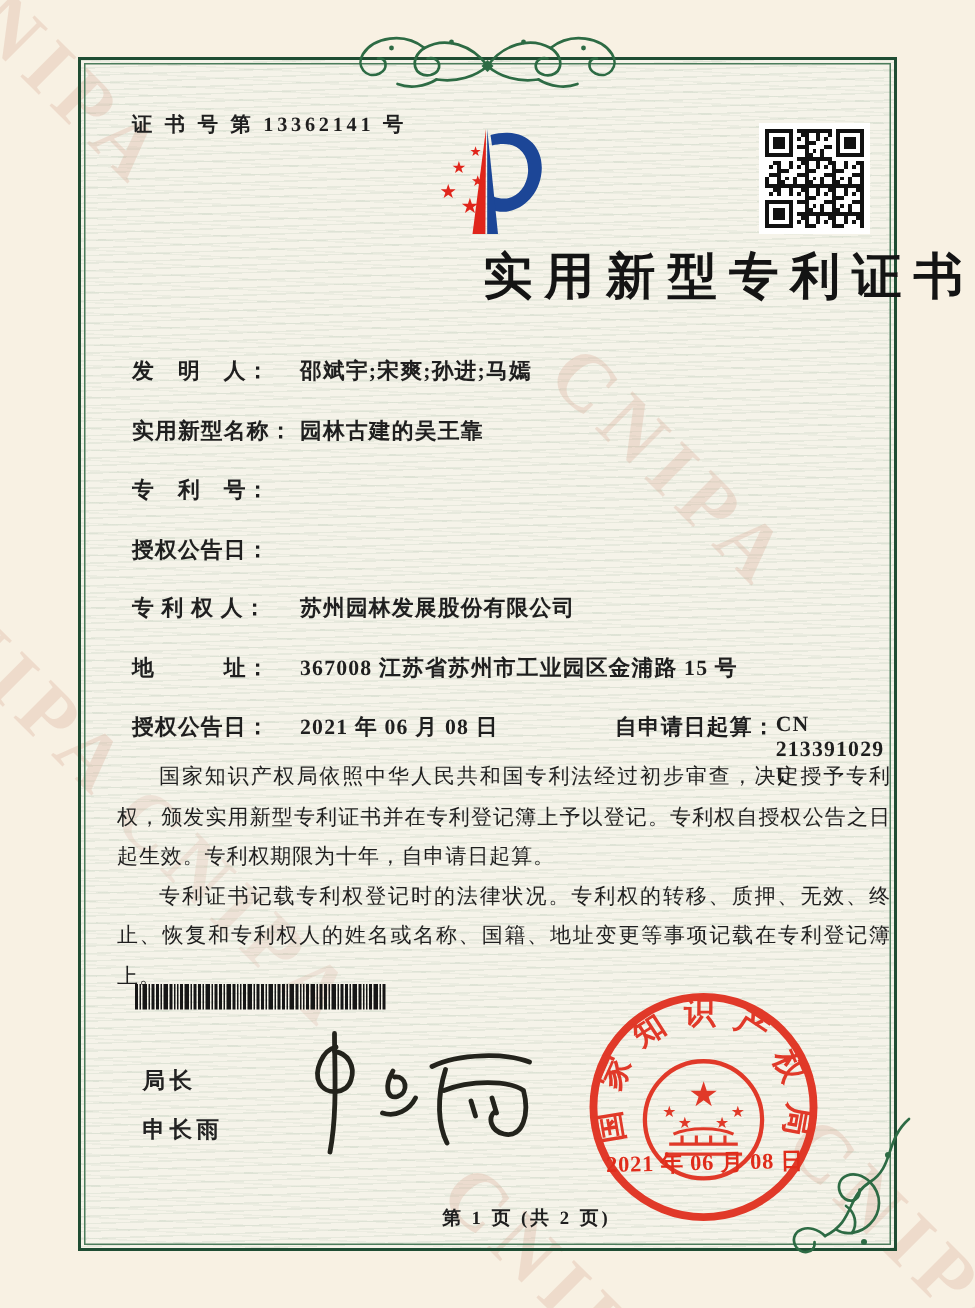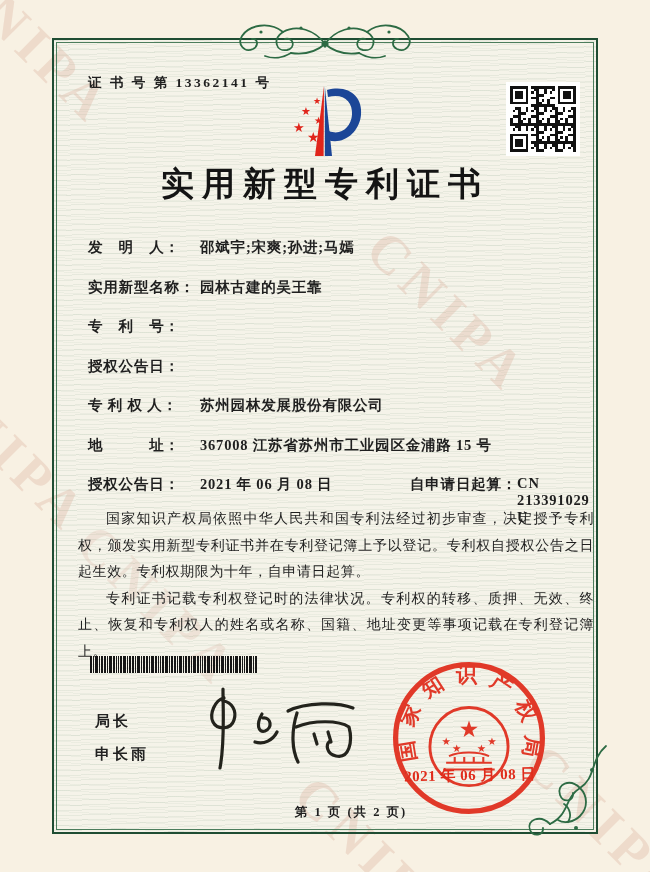--- a/index.html
+++ b/index.html
@@ -41,21 +41,21 @@
     border:1px solid #4c7d5c;
   }
   .ornament-top{position:absolute;left:225px;top:14px;z-index:3;}
   .ornament-corner{position:absolute;left:518px;top:740px;z-index:3;}
   
   .content{position:absolute;inset:0;z-index:4;}
   .cert-no{position:absolute;left:88px;top:74px;font-size:13.5px;font-weight:600;letter-spacing:2.5px;}
   .logo{position:absolute;left:285px;top:82px;}
   .qr-box{position:absolute;left:506px;top:82px;width:74px;height:74px;background:#fff;
           display:flex;align-items:center;justify-content:center;}
-  .title{position:absolute;left:0;top:162px;width:100%;text-align:center;
+  .title{position:absolute;left:0;top:162px;width:100%;text-align:right;
          font-size:33px;font-weight:bold;letter-spacing:8px;color:#141414;}
   .fields{position:absolute;left:88px;top:238px;right:58px;}
   .f-row{display:flex;height:39.5px;align-items:flex-start;
          font-size:14.5px;font-weight:600;letter-spacing:0.8px;}
   .f-label{width:112px;flex:none;}
   .f-val2-label{margin-left:24px;flex:none;}
   .f-val-1{width:186px;flex:none;}
   .paras{position:absolute;left:78px;top:506px;right:56px;
          font-size:14px;line-height:26.5px;letter-spacing:0.6px;font-weight:500;}
   .paras p{margin:0;text-indent:2em;text-align:justify;}

